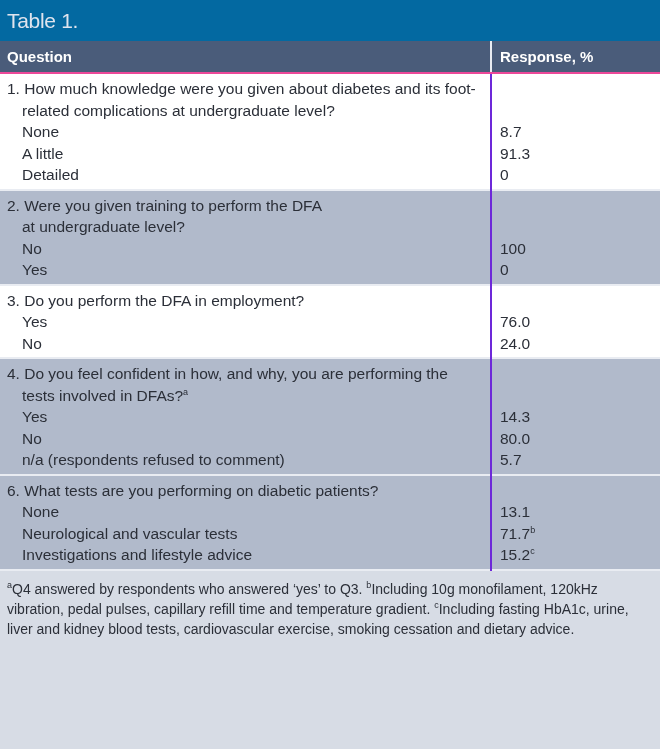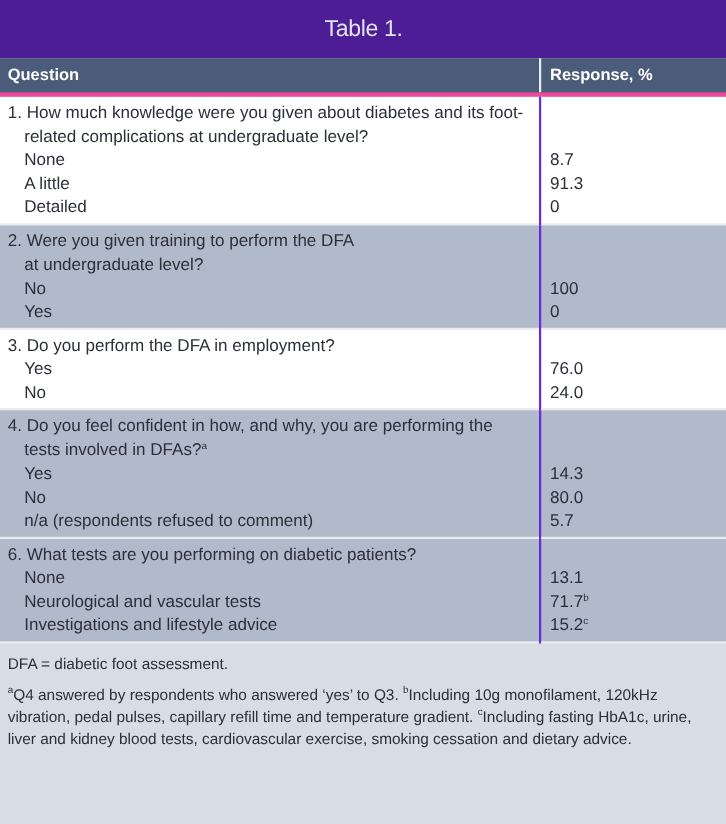--- a/index.html
+++ b/index.html
@@ -3,31 +3,31 @@
   <meta charset="utf-8">
   <style>
     html, body { margin: 0; padding: 0; }
     body {
       width: 660px; height: 749px; overflow: hidden;
       font-family: "Liberation Sans", sans-serif;
       background: #d7dce5;
       color: #2b2f38;
     }
     .title-bar {
-      height: 53px; background: #4c1d95; color: #ffffff;
+      height: 41px; background: #0369a1; color: #ffffff;
       display: flex; align-items: center; padding-left: 7px;
-      font-size: 21px; letter-spacing: -0.3px; justify-content: center;
+      font-size: 21px; letter-spacing: -0.3px;
     }
     .title-bar .label { font-weight: normal; color: #dfe4ee; margin-right: 6px; }
     .title-bar .text { font-weight: bold; }
     table { border-collapse: collapse; width: 660px; table-layout: fixed; }
     th {
       background: #4a5c7a; color: #ffffff; font-weight: bold;
       text-align: left; font-size: 15px; height: 31px; padding: 0 7px;
-      border-bottom: 4px solid #ec4899;
+      border-bottom: 2px solid #ec4899;
     }
     th.resp { border-left: 2px solid #e9ecf2; padding-left: 8px; margin-top: 14px; }
     td {
       vertical-align: top; font-size: 15.5px; line-height: 21.5px;
       padding: 4px 7px 3px 7px;
     }
     td.resp { border-left: 2px solid #6d28d9; padding-left: 8px; }
     tr.group { border-bottom: 2px solid #e9ecf2; }
     tr.light td { background: #ffffff; }
     tr.dark td { background: #b1bacb; }
@@ -130,15 +130,14 @@
         <span class="spacer"></span>
         <span class="val">13.1</span>
         <span class="val"><span>71.7</span><sup>b</sup></span>
         <span class="val"><span>15.2</span><sup>c</sup></span>
       </td>
     </tr>
   </tbody>
 </table>
 
 <div class="footer">
-  <p>DFA = diabetic foot assessment.</p>
   <p><sup>a</sup><span>Q4 answered by respondents who answered ‘yes’ to Q3. </span><sup>b</sup><span>Including 10g monofilament, 120kHz vibration, pedal pulses, capillary refill time and temperature gradient. </span><sup>c</sup><span>Including fasting HbA1c, urine, liver and kidney blood tests, cardiovascular exercise, smoking cessation and dietary advice.</span></p>
 </div>
 
 </body></html>

